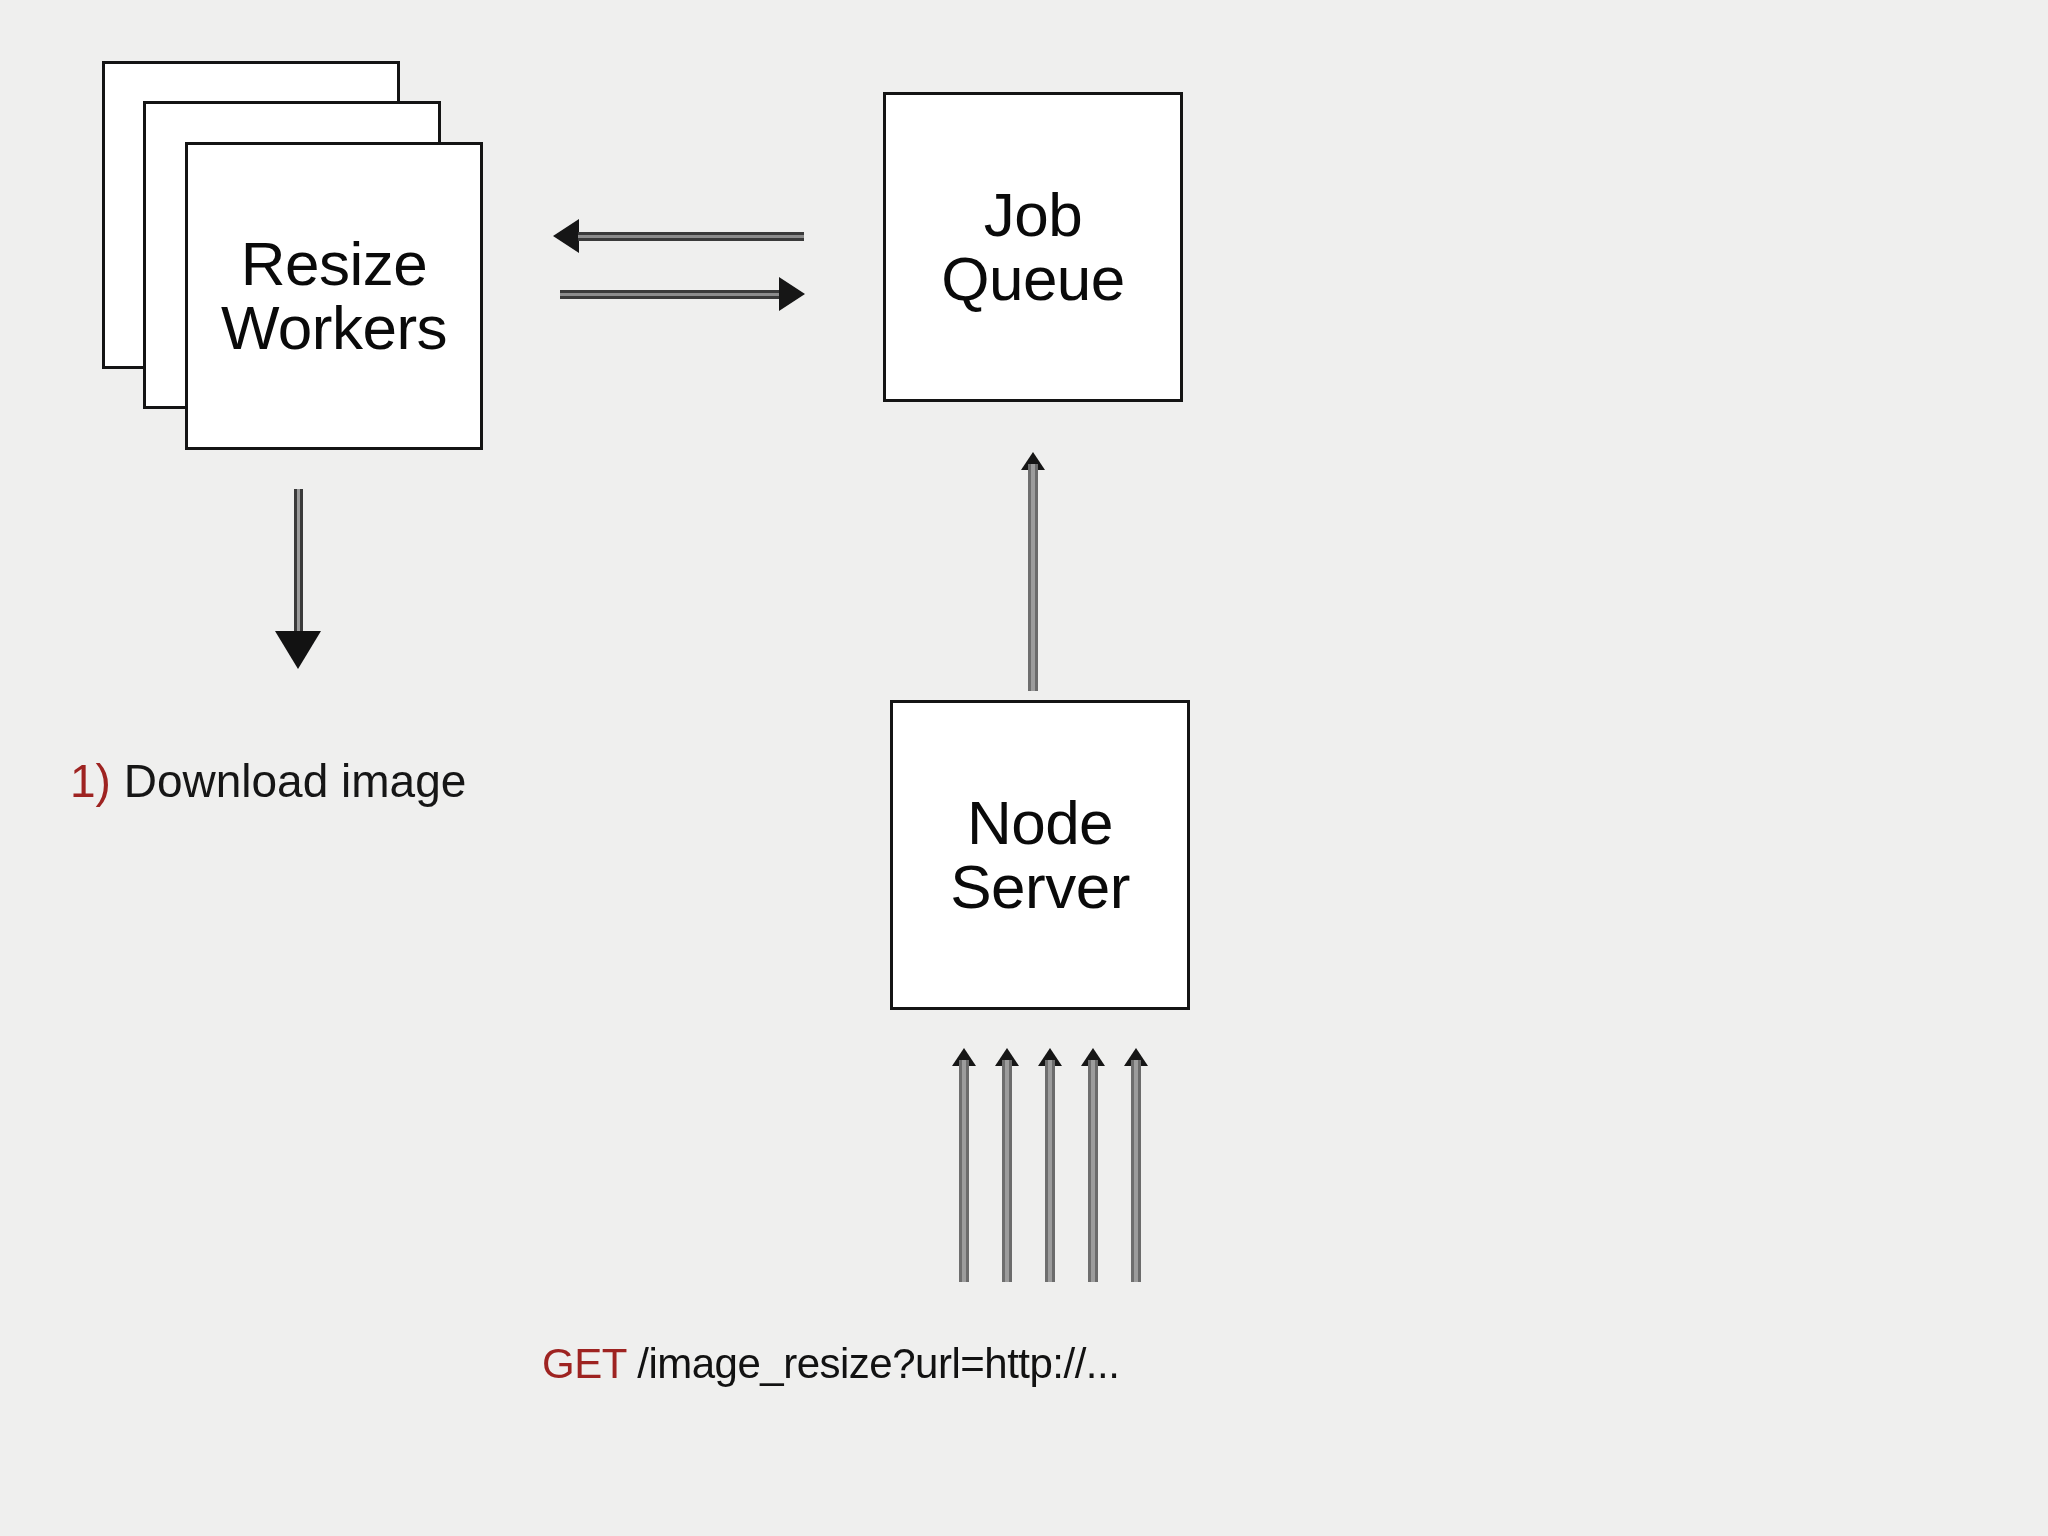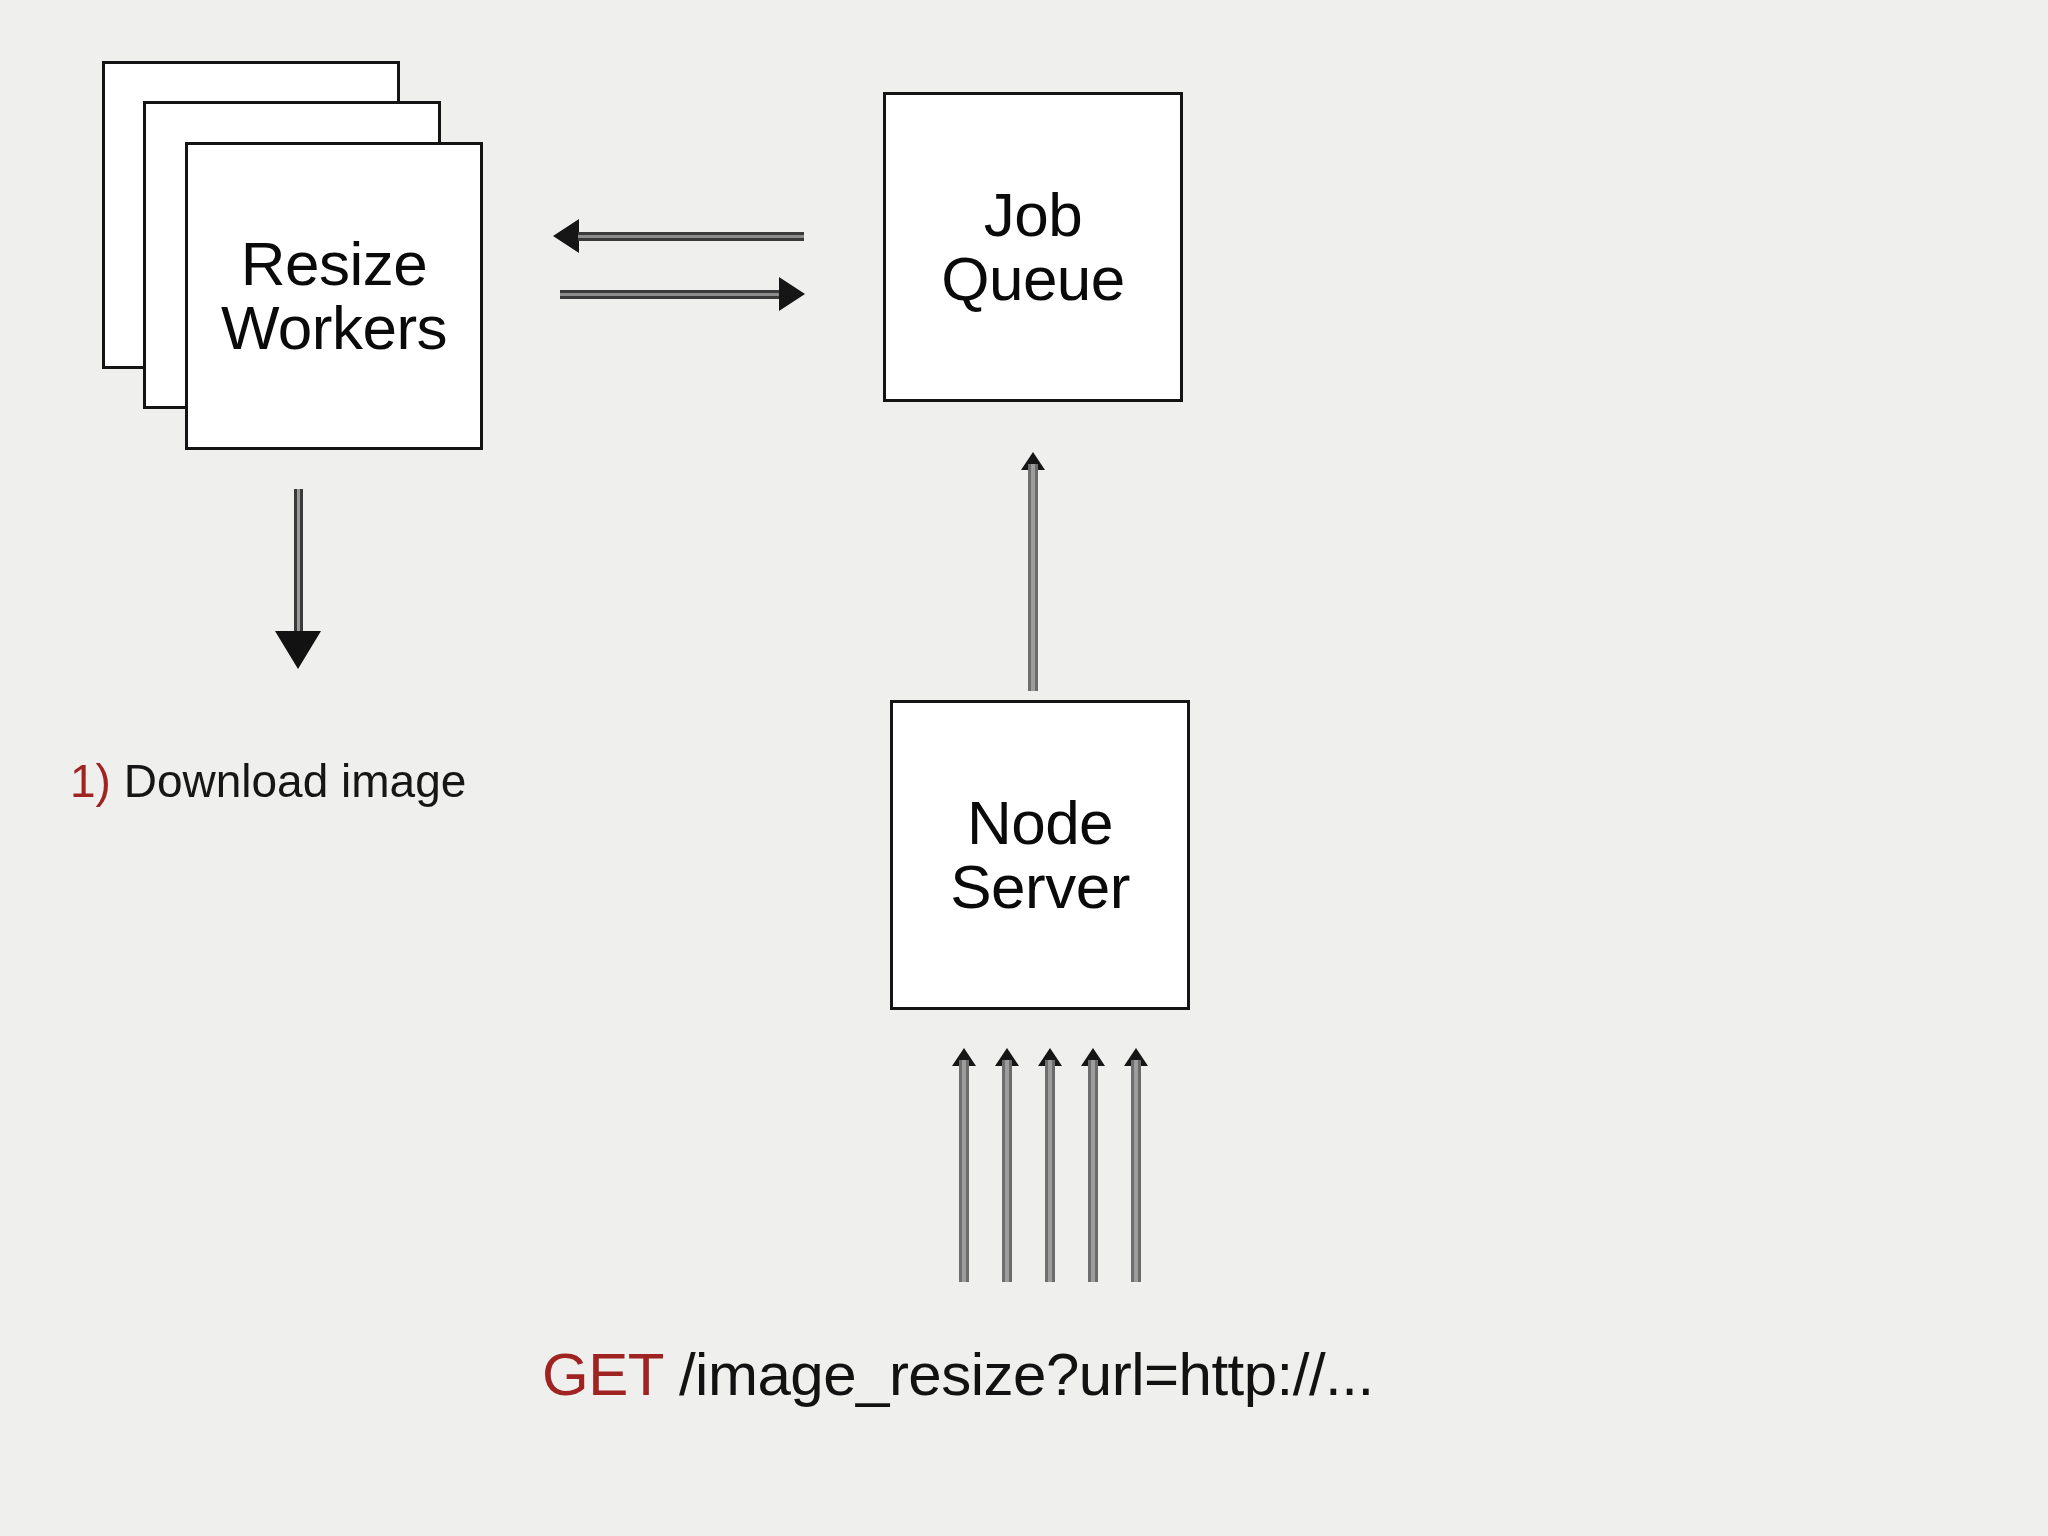--- a/index.html
+++ b/index.html
@@ -106,21 +106,21 @@
     font-size: 46px;
     line-height: 1.28;
     color: #161616;
     white-space: nowrap;
     margin-left: 40px;
   }
   .steps-list .num { color: #9e2321; }
 
   .request-text {
     position: absolute;
-    font-size: 60px;
+    font-size: 42px;
     color: #121212;
     white-space: nowrap;
     letter-spacing: -0.5px;
   }
   .request-text .verb { color: #9e2321; }
 </style>
 </head>
 <body>
 
 <div id="canvas">

